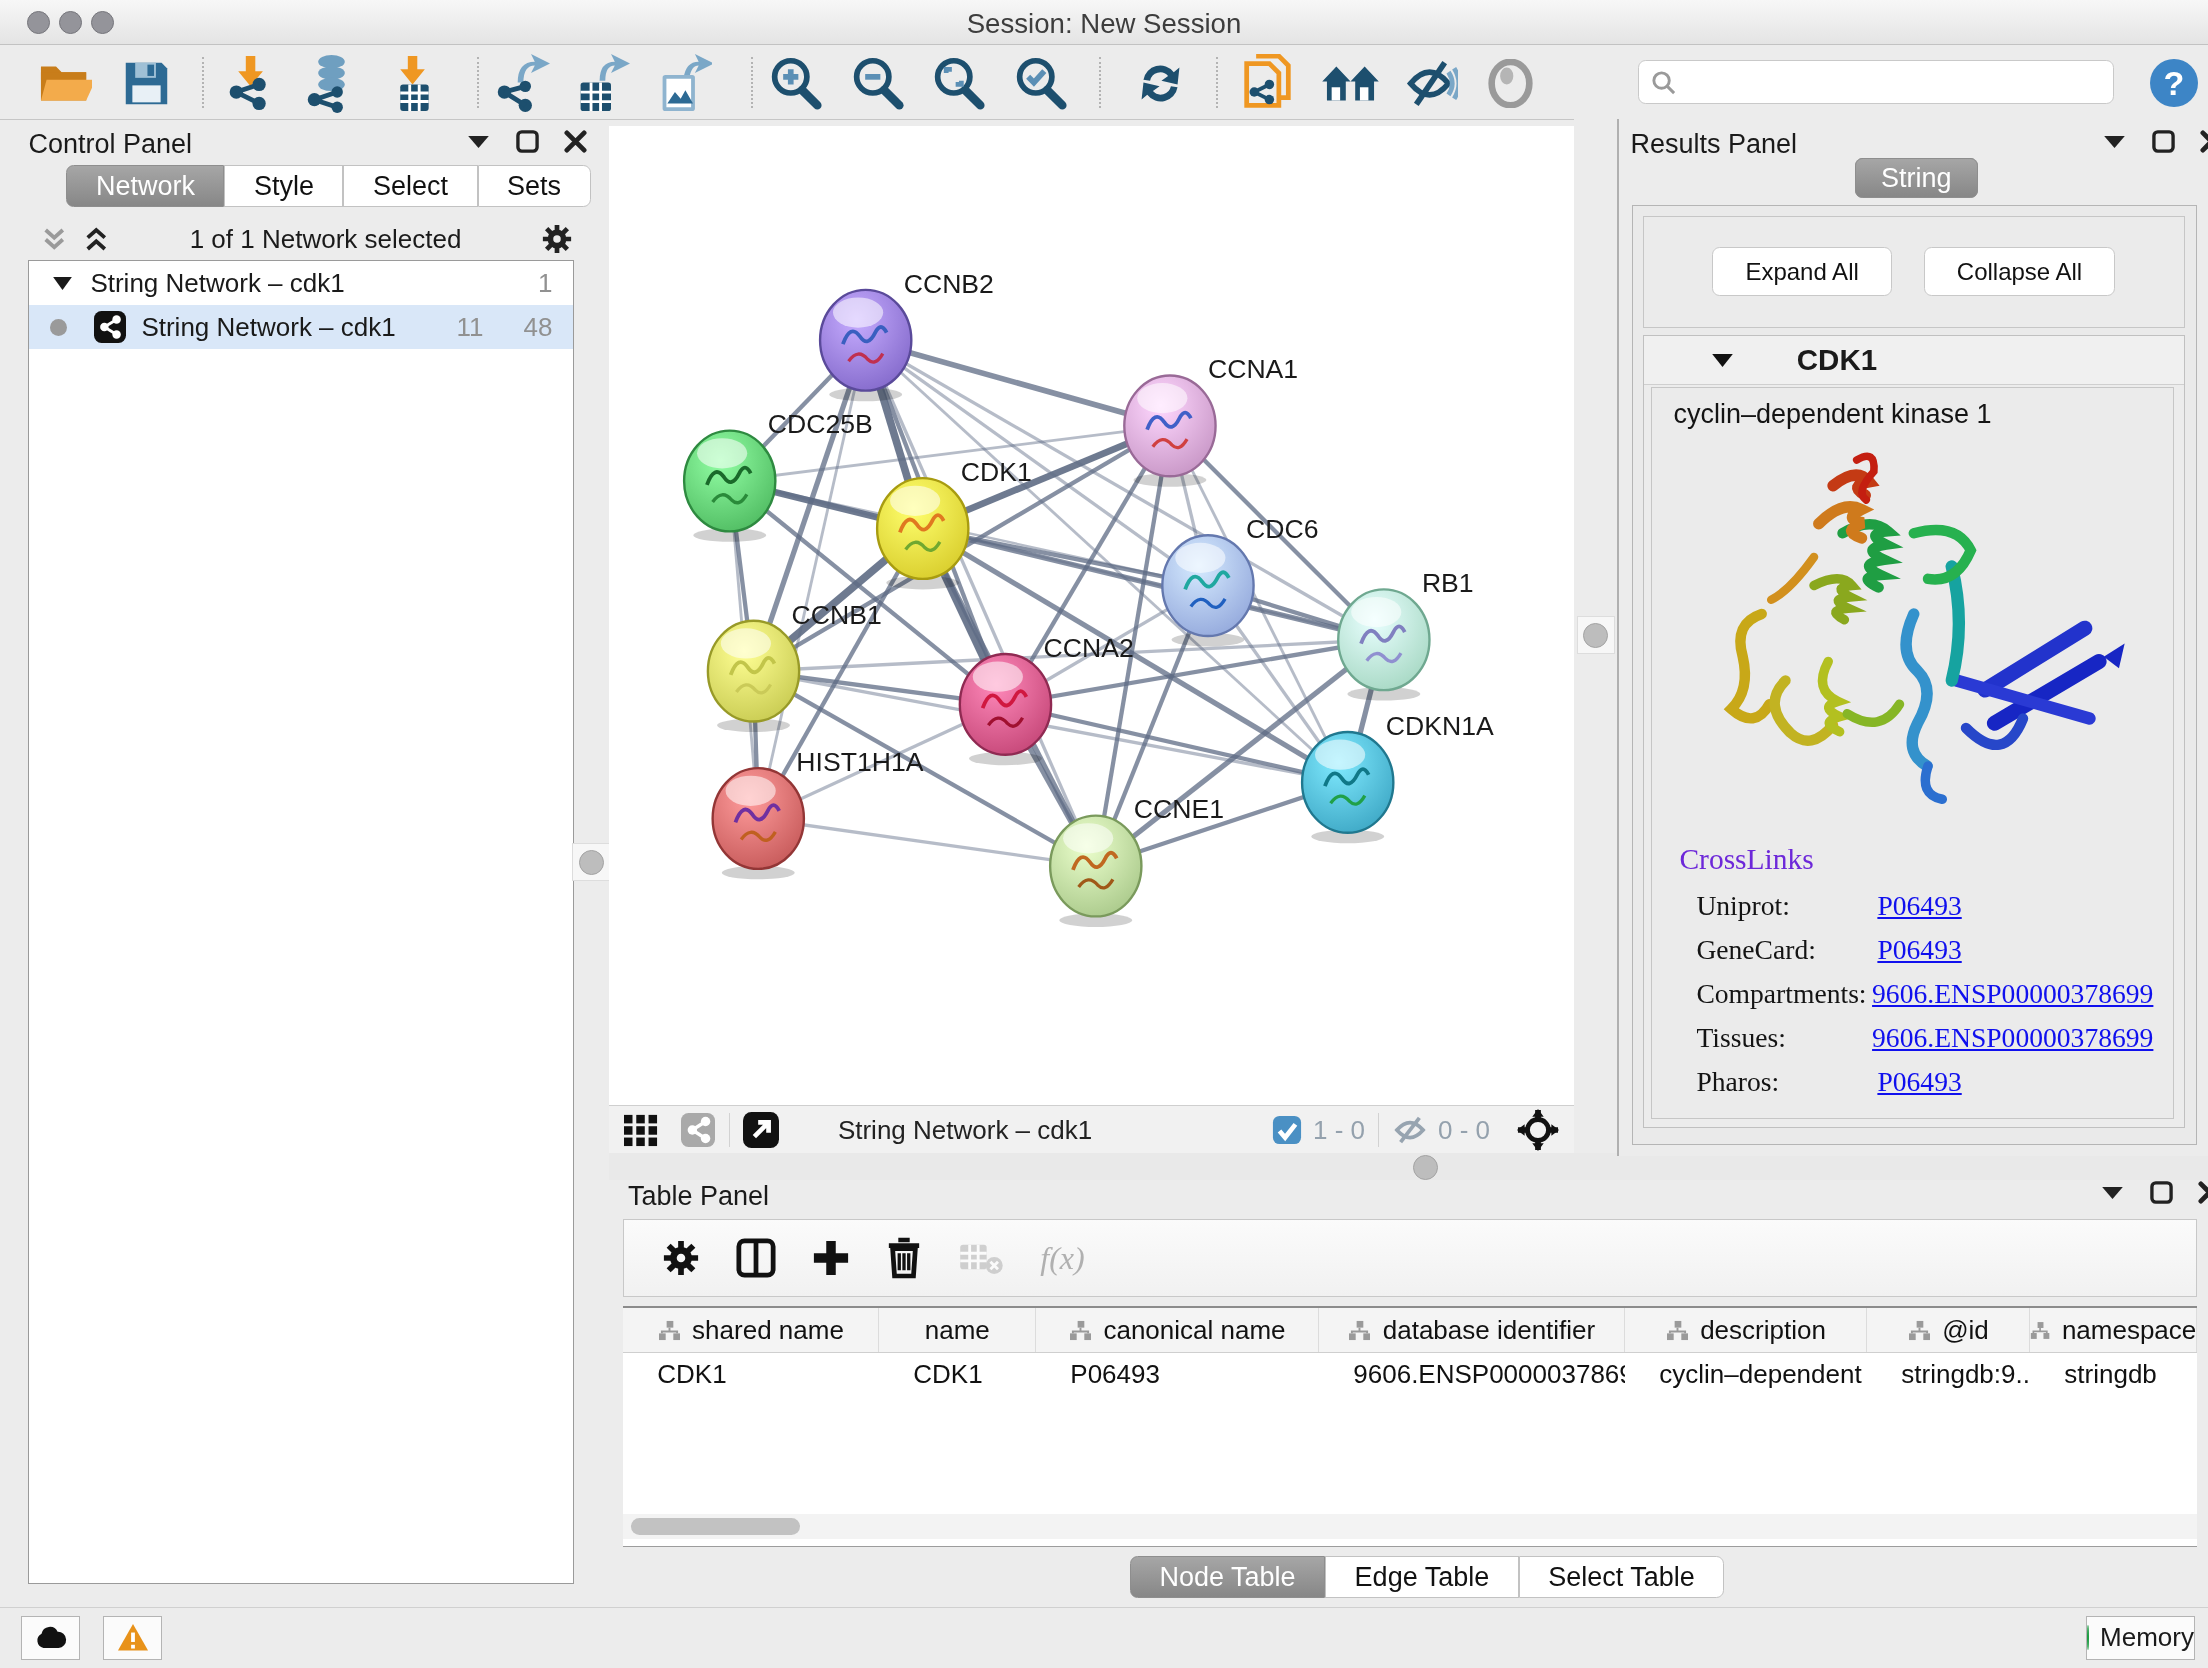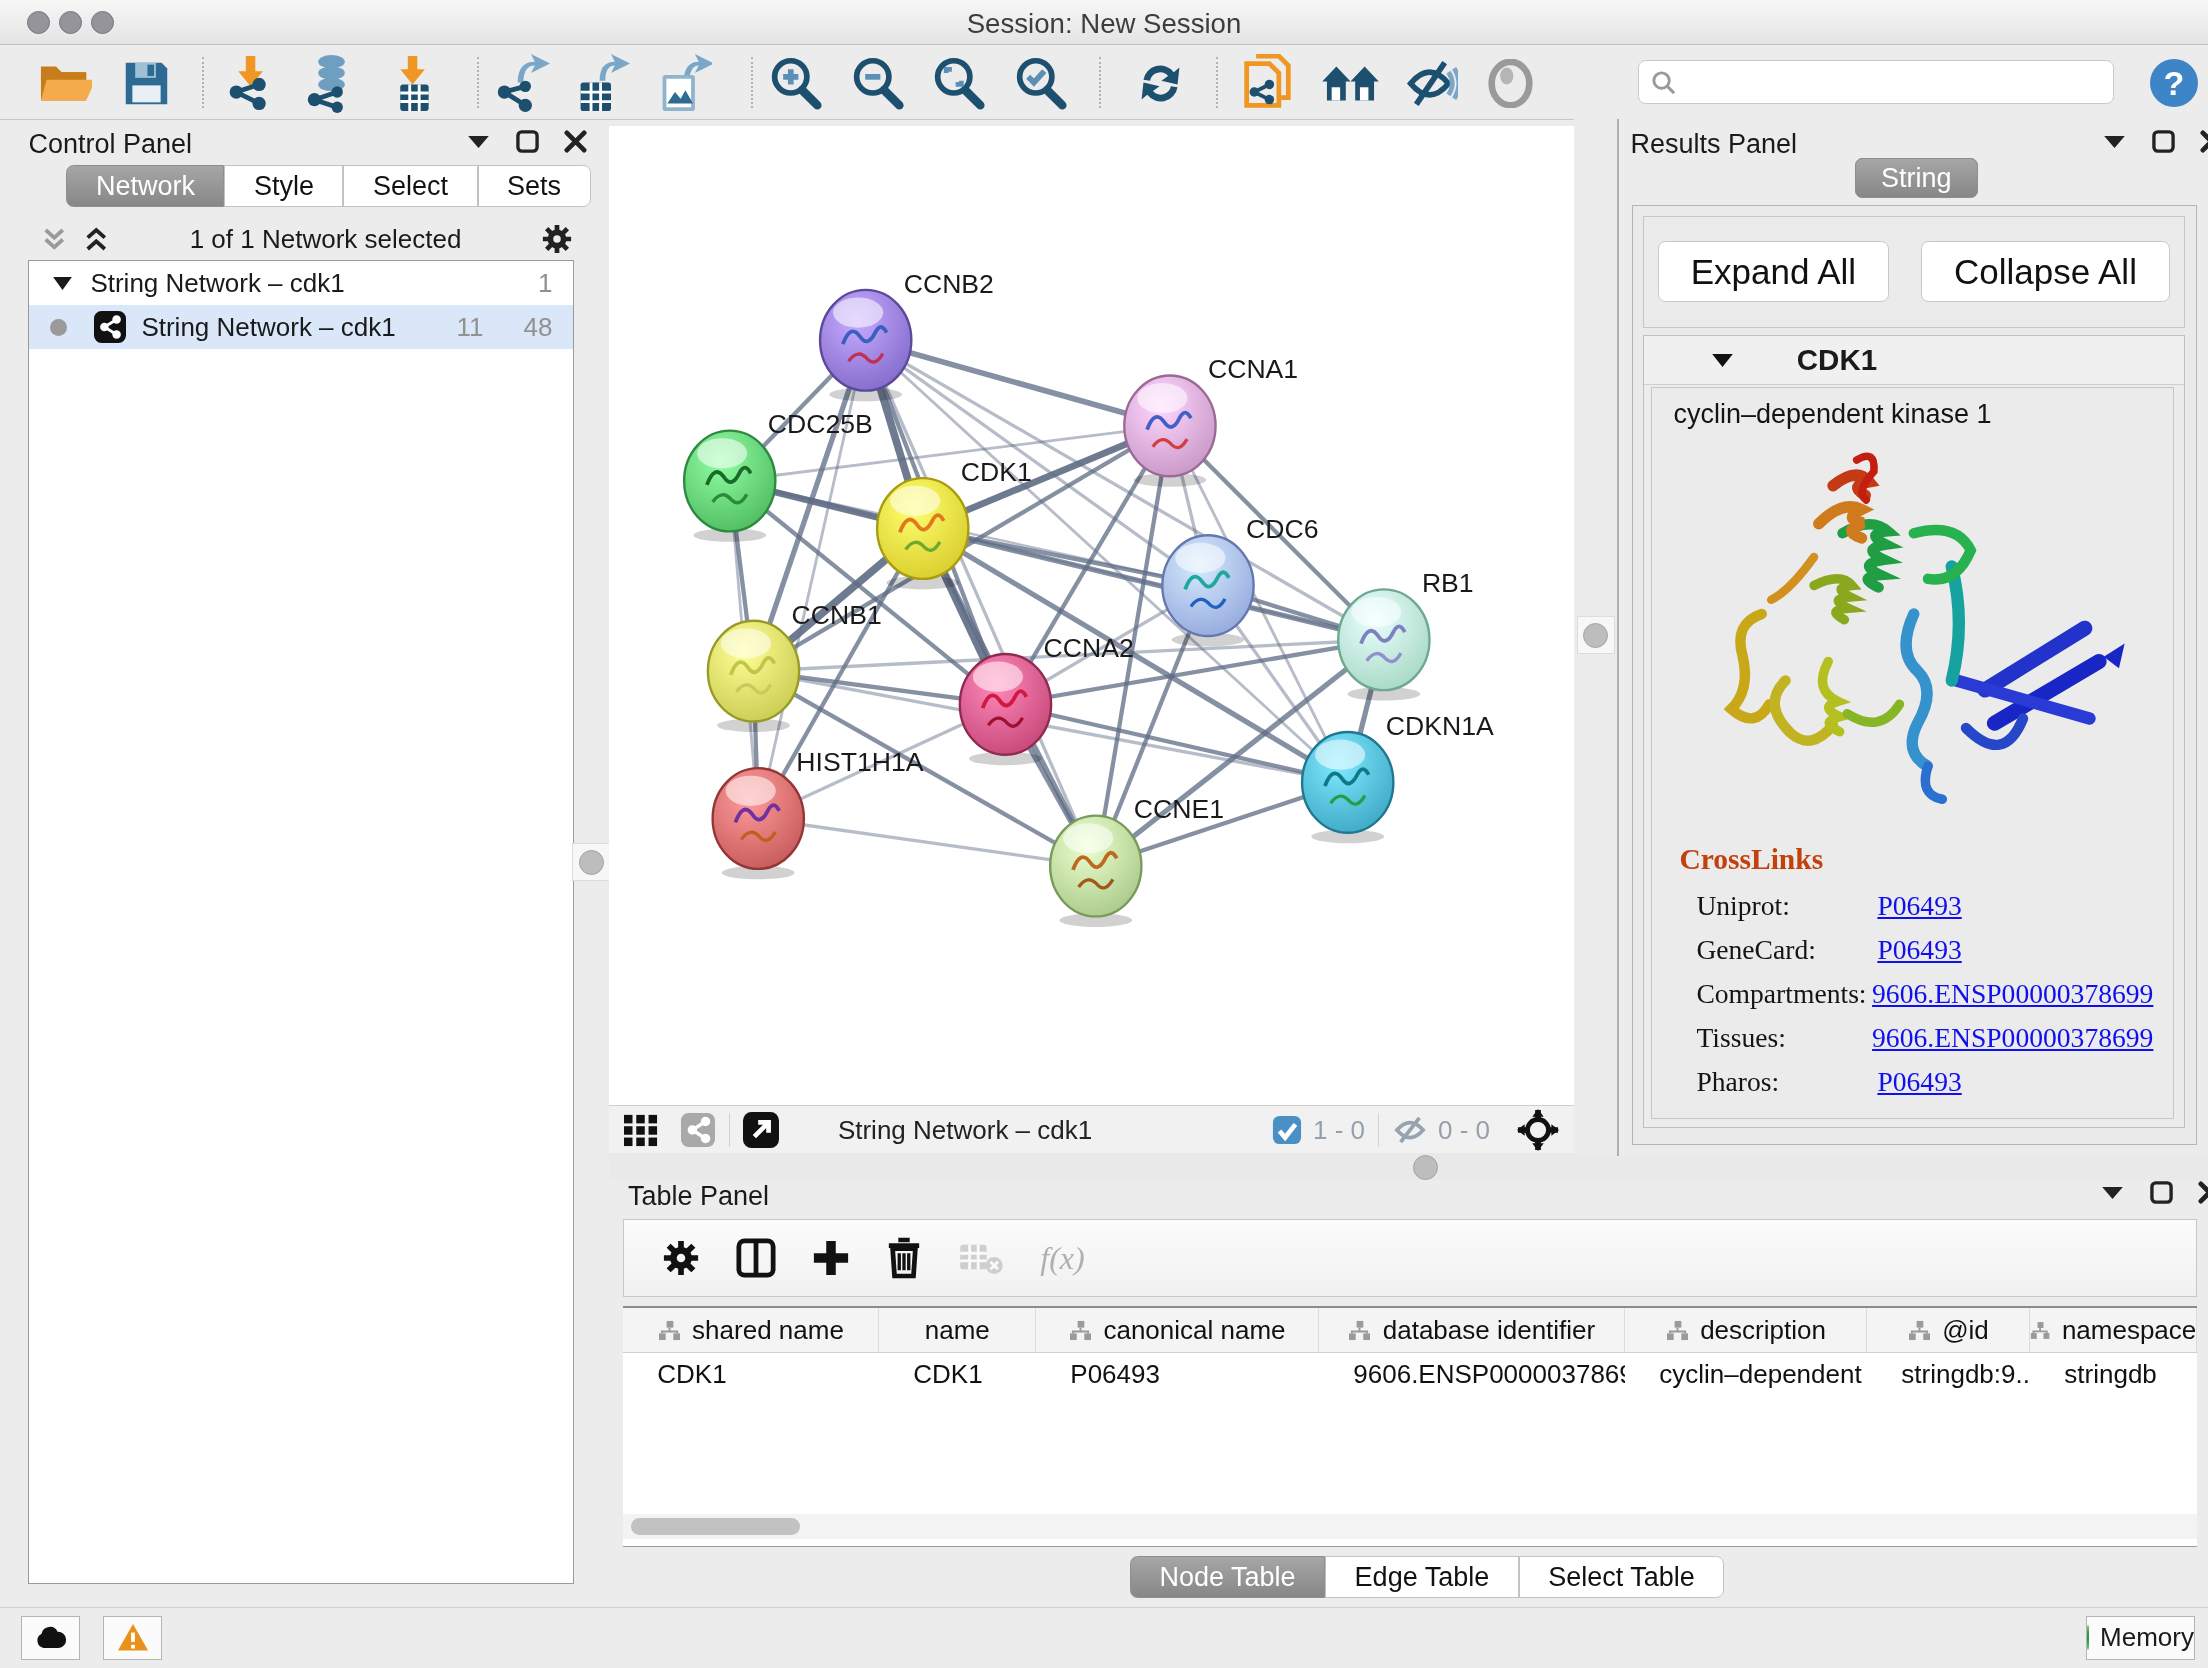--- a/index.html
+++ b/index.html
@@ -55,28 +55,28 @@
 
   .hsplit{left:609px;top:1153px;width:1600px;height:27px;background:#e9e9e9;}
 
   
   .results{left:1617px;top:119px;width:592px;height:1037px;background:#ececec;border-left:2.9px solid #b0b0b0;}
   .graybtn-tab{background:linear-gradient(#a6a6a6,#878787);color:#fff;font-size:27px;border-radius:7.6px;
     padding:3.8px 25px;border:1px solid #8e8e8e;margin-top:19px;}
   .resbox{left:13.3px;top:86px;width:563px;height:938px;background:#eaeaea;border:1.9px solid #b5b5b5;}
   .btnrow{left:9.5px;top:9.5px;width:540px;height:110px;border:1.9px solid #c6c6c6;display:flex;
     align-items:center;justify-content:center;gap:32px;background:#ebebeb;}
-  .wbtn{background:#fff;border:1.9px solid #c8c8c8;border-radius:7.6px;font-size:35px;padding:9.5px 32px;color:#111;}
+  .wbtn{background:#fff;border:1.9px solid #c8c8c8;border-radius:7.6px;font-size:24px;padding:9.5px 32px;color:#111;}
   .entrybox{left:9.5px;top:129px;width:540px;height:791px;border:1.9px solid #c0c0c0;background:#ececec;}
   .entryhdr{height:48px;display:flex;align-items:center;border-bottom:1.9px solid #cfcfcf;background:#f0f0f0;}
   .entryname{font-size:29.5px;font-weight:bold;}
   .innerbox{left:7.6px;top:51px;width:521px;height:730px;border:1.9px solid #c6c6c6;background:#ebebeb;}
   .desc-text{font-size:27px;color:#141414;}
   .serif{font-family:"Liberation Serif",serif;}
-  .xl-title{font-size:29.5px;font-weight:bold;color:#c2410c;}
+  .xl-title{font-size:29.5px;font-weight:normal;color:#6d28d9;}
   .xlrow{display:flex;font-size:27.6px;height:44px;align-items:center;}
   .xl-label{width:181px;color:#141414;}
   .xl-link{color:#1010ee;text-decoration:underline;}
 
   
   .tablepanel{left:609px;top:1179px;width:1600px;height:428px;}
   .tp-toolbar{left:14.3px;top:40px;width:1574px;height:78px;background:linear-gradient(#fbfbfb,#f1f1f1);
     border:1.9px solid #c8c8c8;display:flex;align-items:center;gap:36px;padding-left:38px;box-sizing:border-box;}
   .fx{font-family:"Liberation Serif",serif;font-style:italic;font-size:32px;color:#b0b0b0;}
   .tblbox{left:14.3px;top:127px;width:1574px;height:238px;background:#fff;border-top:2.9px solid #8b8b8b;border-bottom:1.9px solid #9c9c9c;}

